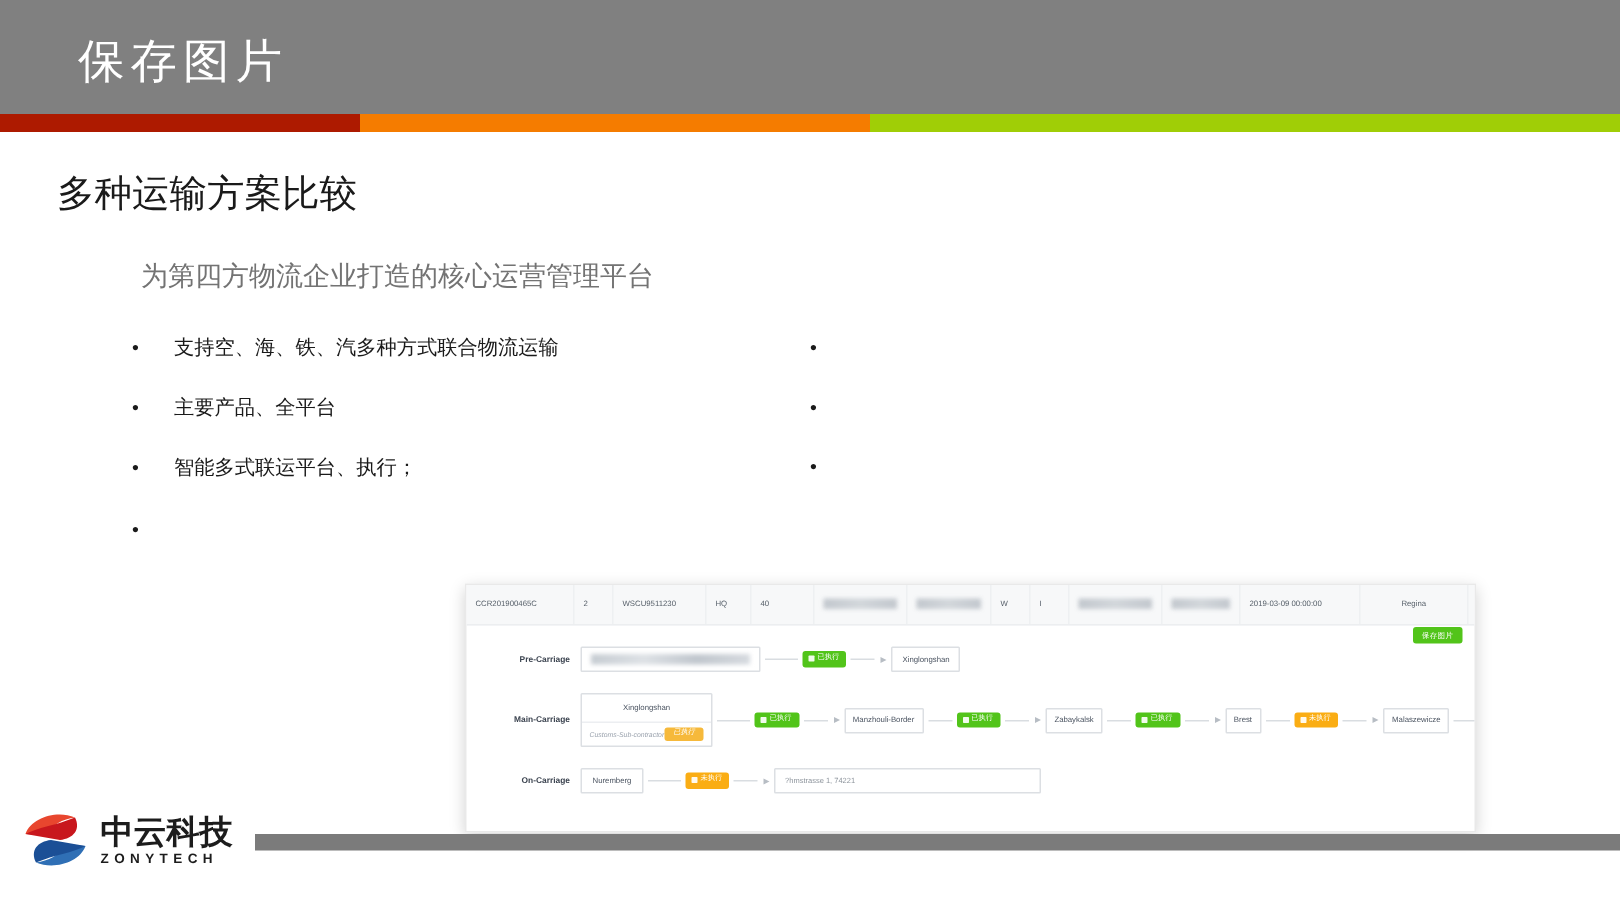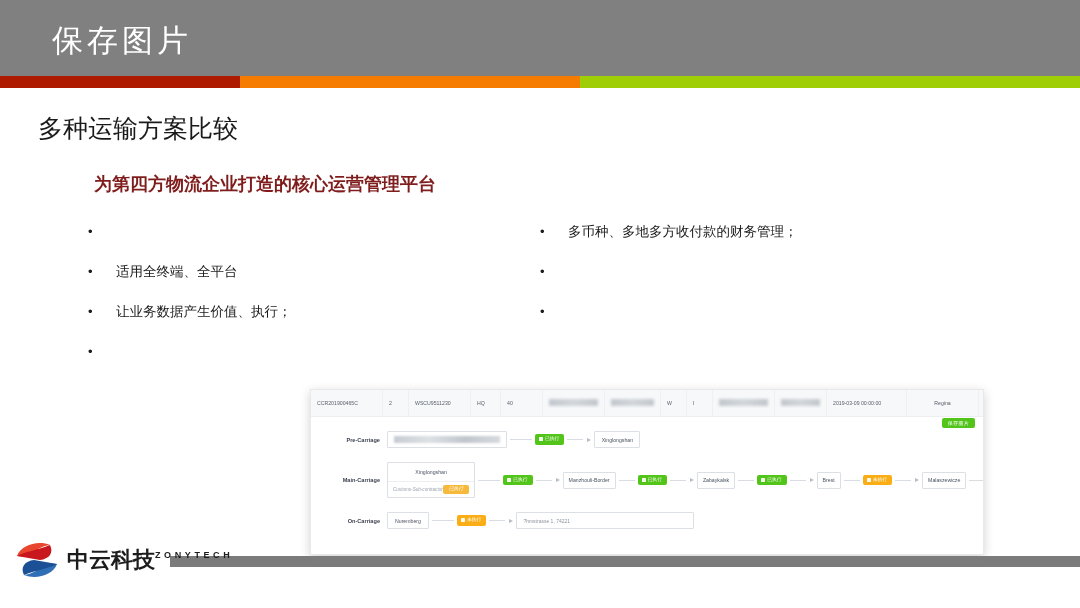--- a/index.html
+++ b/index.html
@@ -48,22 +48,22 @@
     left: 38px; top: 112px;
     font-size: 25px;
     font-weight: 400;
     color: #1a1a1a;
     white-space: nowrap;
   }
   .section-subtitle {
     position: absolute;
     left: 94px; top: 172px;
     font-size: 18px;
-    font-weight: 700;
-    color: #7f1d1d;
+    font-weight: 400;
+    color: #737373;
     white-space: nowrap;
   }
 
   .bullets {
     position: absolute;
     top: 224px;
     font-size: 13.5px;
     color: #1a1a1a;
   }
   .bullets.col-left  { left: 88px;  width: 440px; }
@@ -262,21 +262,21 @@
     position: absolute;
     left: 14px; top: 540px;
     display: flex;
     align-items: center;
     gap: 7px;
   }
   .logo-mark {
     position: relative;
     width: 46px; height: 40px;
   }
-  .logo-text { display: flex; flex-direction: row; line-height: 1; }
+  .logo-text { display: flex; flex-direction: column; line-height: 1; }
   .logo-cn {
     font-size: 22px;
     font-weight: bold;
     color: #1c1c1c;
     letter-spacing: 0px;
   }
   .logo-en {
     font-size: 9px;
     font-weight: bold;
     color: #1c1c1c;
@@ -295,38 +295,38 @@
   <div class="accent-orange"></div>
   <div class="accent-green"></div>
 </div>
 
 <div class="section-title">多种运输方案比较</div>
 <div class="section-subtitle">为第四方物流企业打造的核心运营管理平台</div>
 
 <div class="bullets col-left">
   <div class="bullet-row">
     <span class="bullet-dot">•</span>
-  </div>
-  <div class="bullet-row">
-    <span class="bullet-dot">•</span>
-    <span class="bullet-text">适用全终端、全平台</span>
-  </div>
-  <div class="bullet-row">
-    <span class="bullet-dot">•</span>
-    <span class="bullet-text">让业务数据产生价值、执行；</span>
+    <span class="bullet-text">支持空、海、铁、汽多种方式联合物流运输</span>
+  </div>
+  <div class="bullet-row">
+    <span class="bullet-dot">•</span>
+    <span class="bullet-text">主要产品、全平台</span>
+  </div>
+  <div class="bullet-row">
+    <span class="bullet-dot">•</span>
+    <span class="bullet-text">智能多式联运平台、执行；</span>
   </div>
   <div class="bullet-row">
     <span class="bullet-dot">•</span>
   </div>
 </div>
 
 <div class="bullets col-right">
   <div class="bullet-row">
     <span class="bullet-dot">•</span>
-    <span class="bullet-text">多币种、多地多方收付款的财务管理；</span>
   </div>
   <div class="bullet-row">
     <span class="bullet-dot">•</span>
   </div>
   <div class="bullet-row">
     <span class="bullet-dot">•</span>
   </div>
 </div>
 
 <div class="app-shot">

